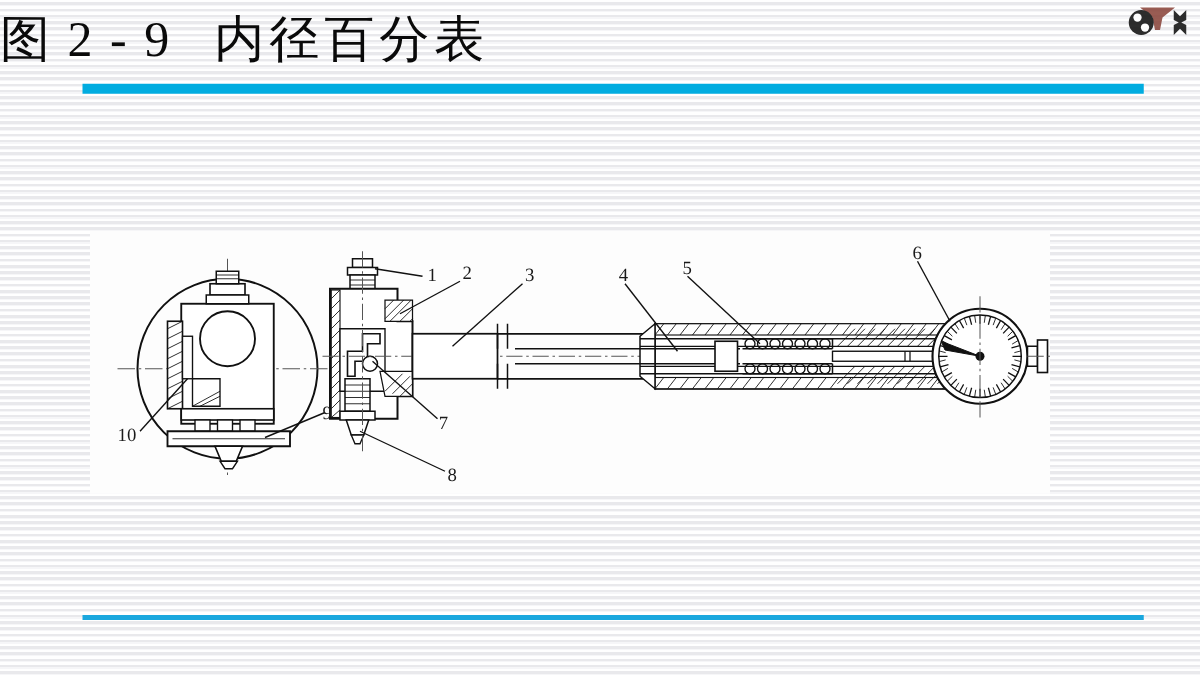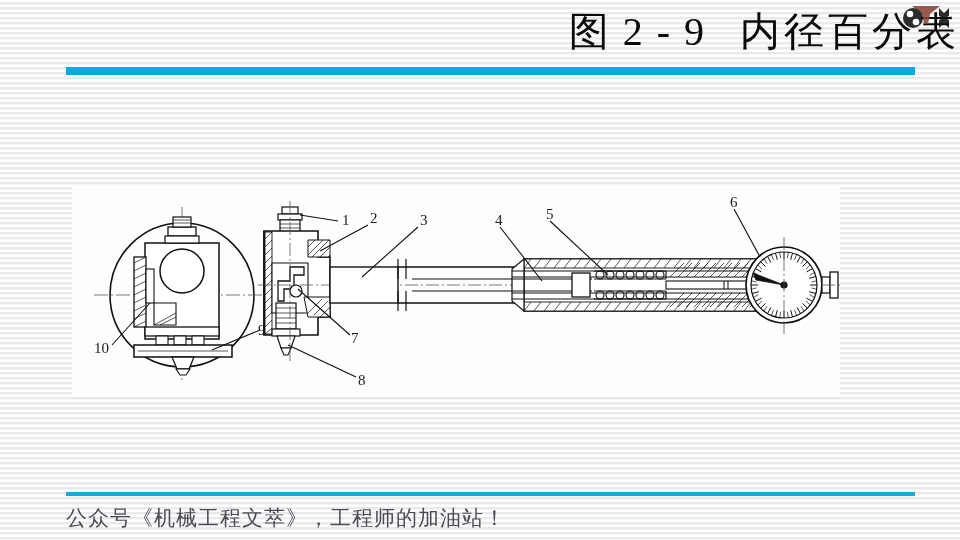--- a/index.html
+++ b/index.html
@@ -29,21 +29,21 @@
     );
     overflow: hidden;
   }
 
   
   #title {
     position: absolute;
     left: 0;
     top: 4px;
     width: 960px;
-    text-align: right;
+    text-align: left;
     font-size: 40px;
     line-height: 56px;
     font-weight: 400;
     color: #0a0a0a;
     letter-spacing: 2px;
     white-space: nowrap;
     font-family: "Liberation Serif", "DejaVu Serif", serif;
   }
   #title .zh { letter-spacing: 4px; }
   #title .gap { display: inline-block; width: 34px; }
@@ -489,15 +489,14 @@
         <text class="lbl" x="279" y="158">7</text>
         <text class="lbl" x="286" y="200">8</text>
         <text class="lbl" x="186" y="150">9</text>
         <text class="lbl" x="22" y="168">10</text>
       </g>
     </svg>
   </div>
 
   <div id="rule-bottom"></div>
 
-  <div id="footer-text">公众号《机械工程文萃》，工程师的加油站！</div>
 
 </div>
 
 </body></html>

